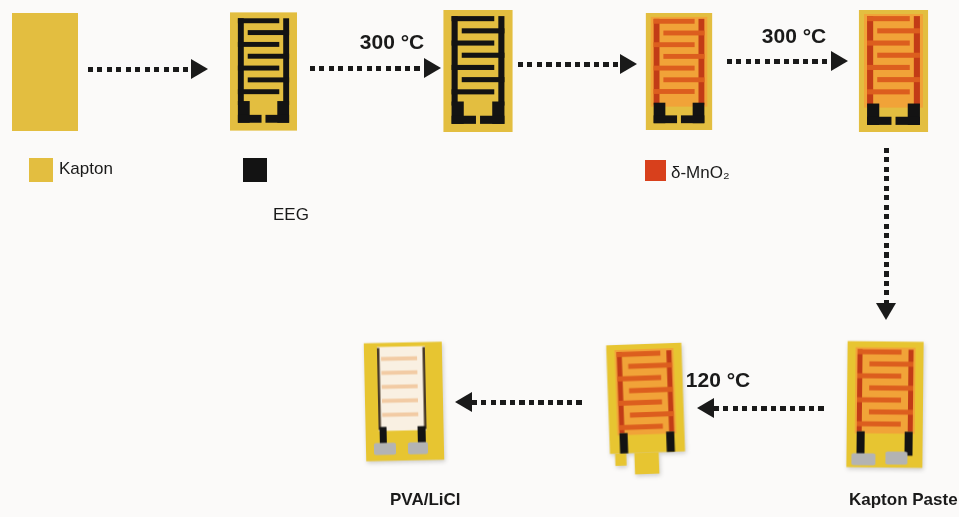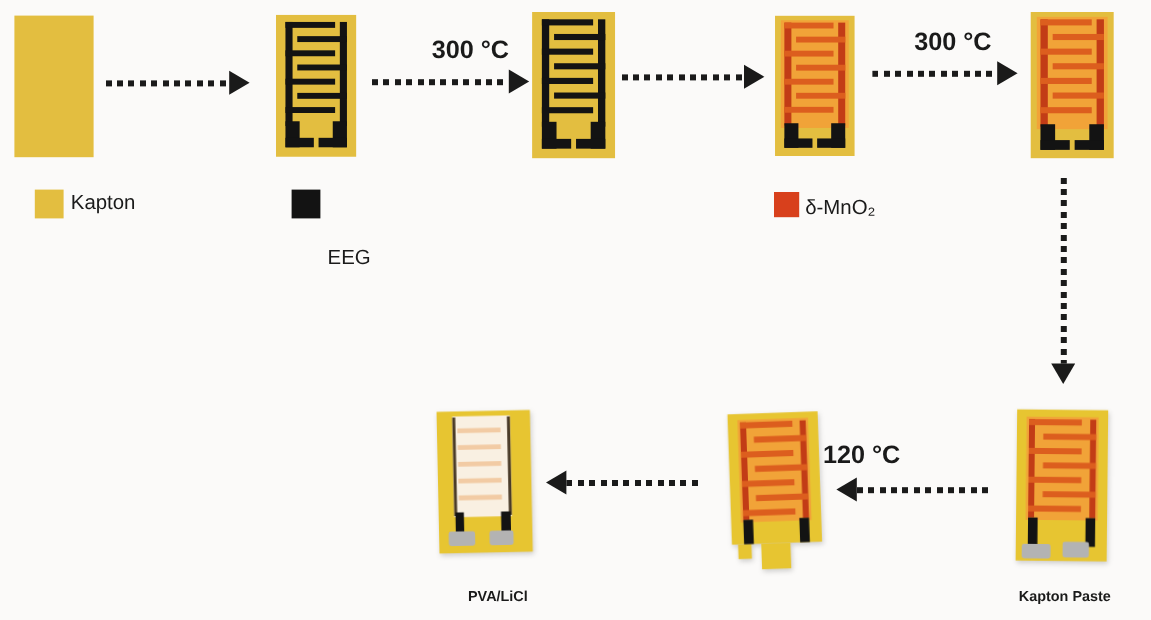--- a/index.html
+++ b/index.html
@@ -19,21 +19,21 @@
   .harrow .head-l{width:0;height:0;border-top:10px solid transparent;border-bottom:10px solid transparent;
     border-right:17px solid var(--arrow,#1a1a1a);}
   .varrow{position:absolute; display:flex; flex-direction:column; align-items:center; width:22px;}
   .varrow .dots-v{flex:1; width:5px;
     background:repeating-linear-gradient(to bottom, var(--arrow,#1a1a1a) 0 5px, transparent 5px 9.5px);}
   .varrow .head-d{width:0;height:0;border-left:10px solid transparent;border-right:10px solid transparent;
     border-top:17px solid var(--arrow,#1a1a1a);}
   
   .anneal{position:absolute; font-size:21px; font-weight:700; text-align:center; white-space:nowrap;}
   .legend-label{position:absolute; font-size:17px; font-weight:400; white-space:nowrap;}
-  .caption{position:absolute; font-size:12px; font-weight:700; white-space:nowrap;}
+  .caption{position:absolute; font-size:17px; font-weight:700; white-space:nowrap;}
   .swatch{position:absolute;}
   
   .device{position:absolute; display:block;}
   .photo{filter:drop-shadow(1px 2px 2px rgba(0,0,0,.18));}
 </style>
 </head>
 <body>
 
 <div id="canvas">
 

